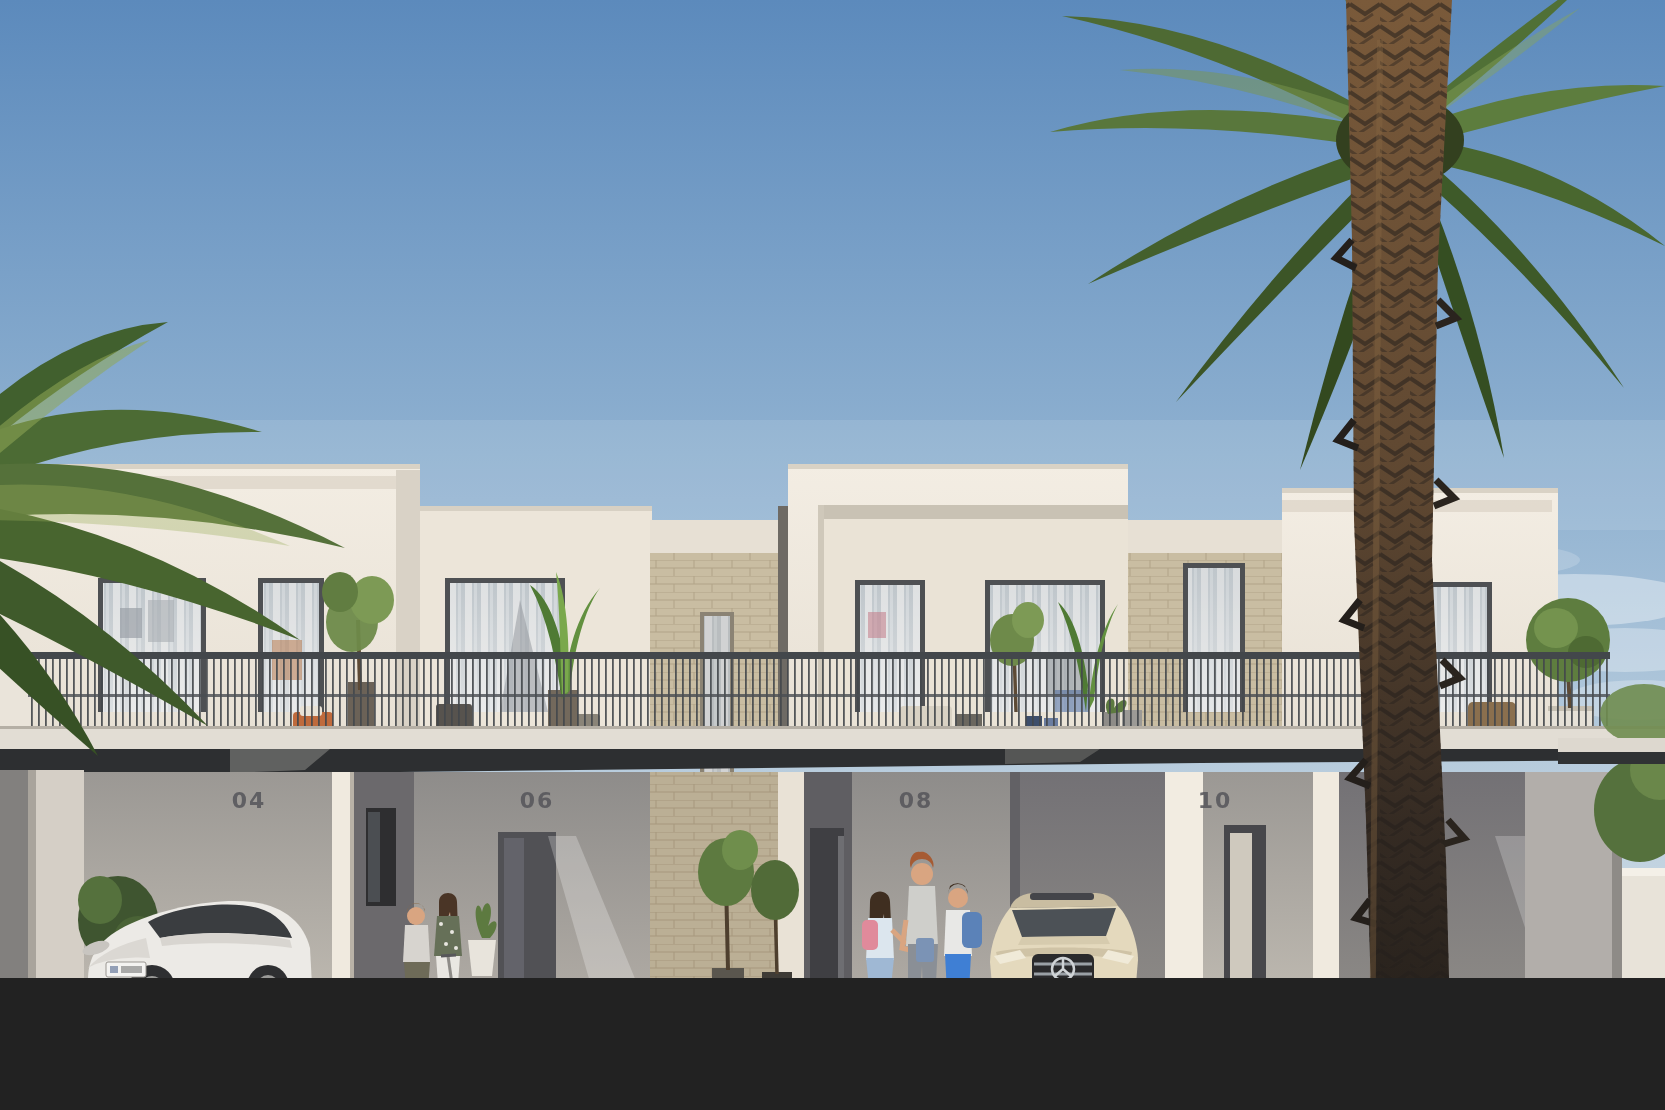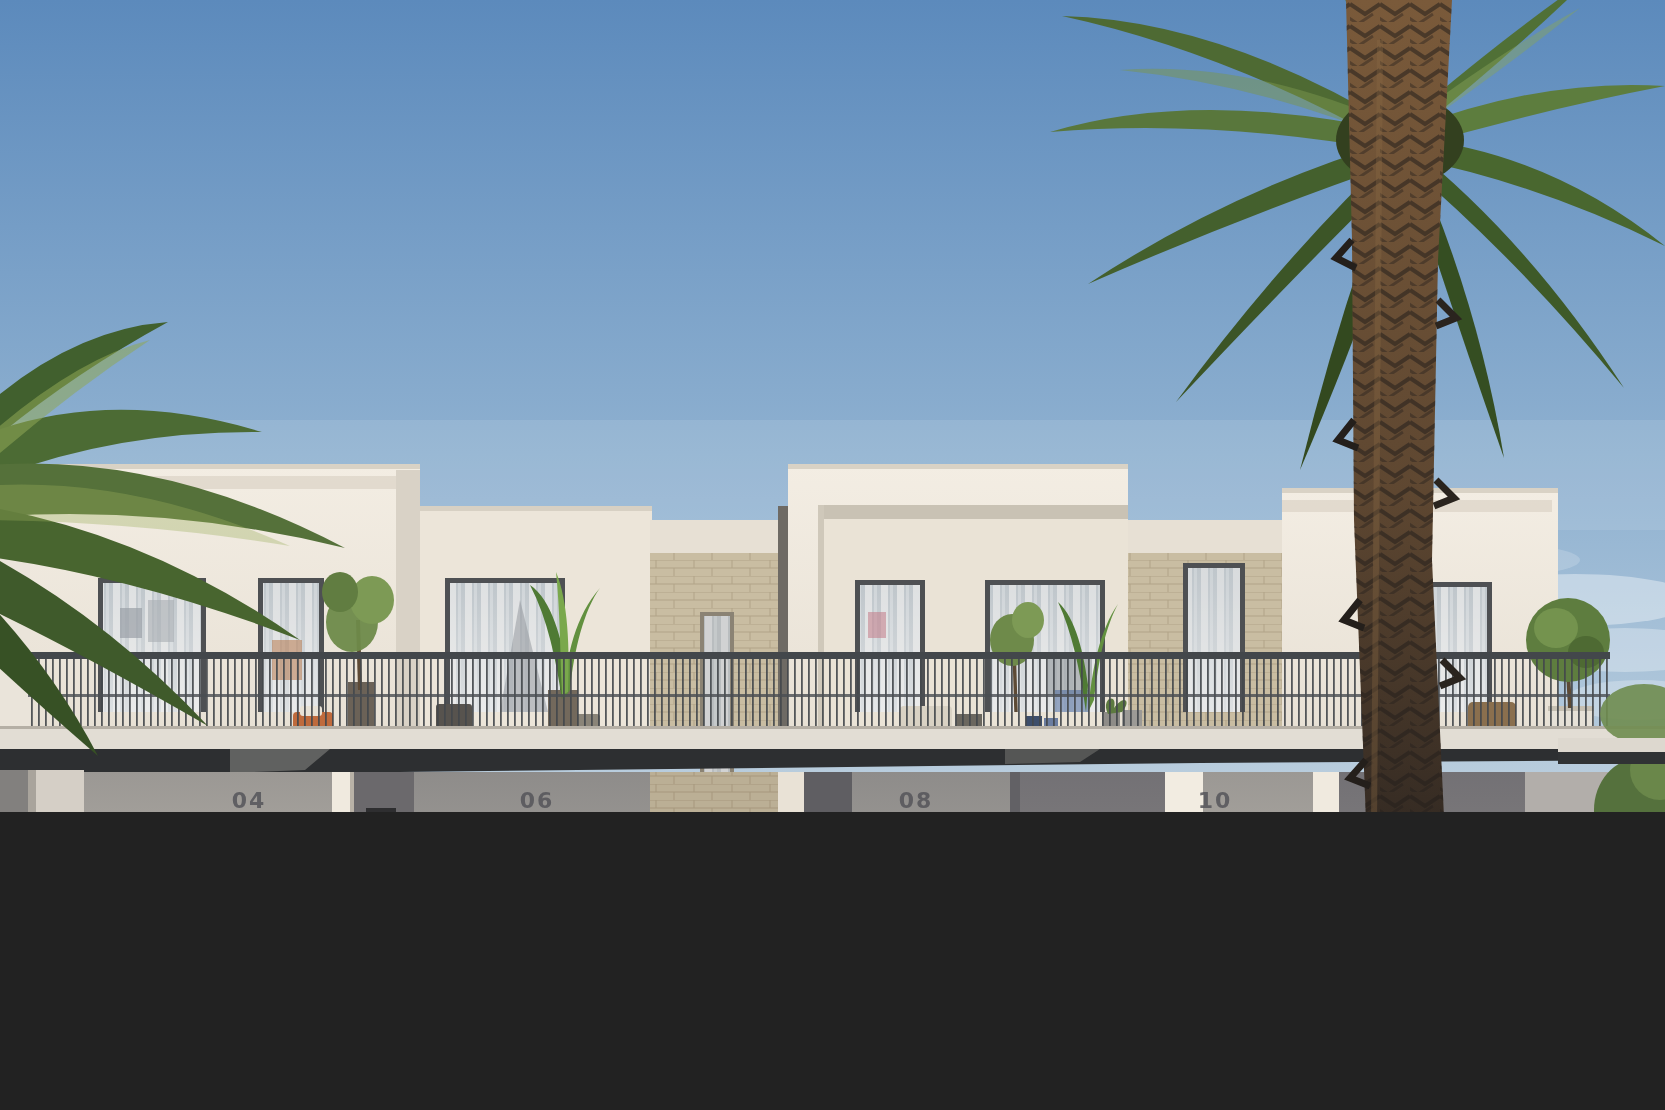--- a/index.html
+++ b/index.html
@@ -1,16 +1,16 @@
 <!DOCTYPE html>
 <html><head>
 <meta charset="utf-8">
 <style>
   html,body{margin:0;padding:0;background:#222;}
-  .stage{position:relative;width:1665px;height:812px;overflow:hidden;background:#9db8d2;text-decoration:underline;}
+  .stage{position:relative;width:1665px;height:978px;overflow:hidden;background:#9db8d2;text-decoration:underline;}
   .stage svg{display:block;width:1665px;height:1110px;}
   .unit-number{font-family:"DejaVu Sans","Liberation Sans",sans-serif;font-size:22px;font-weight:600;letter-spacing:2px;fill:#55555a;opacity:.85;}
 </style>
 </head>
 <body>
 
 <div class="stage">
 <svg viewBox="0 0 1665 1110" xmlns="http://www.w3.org/2000/svg">
   <defs>
     <linearGradient id="sky" x1="0" y1="0" x2="0" y2="1">

